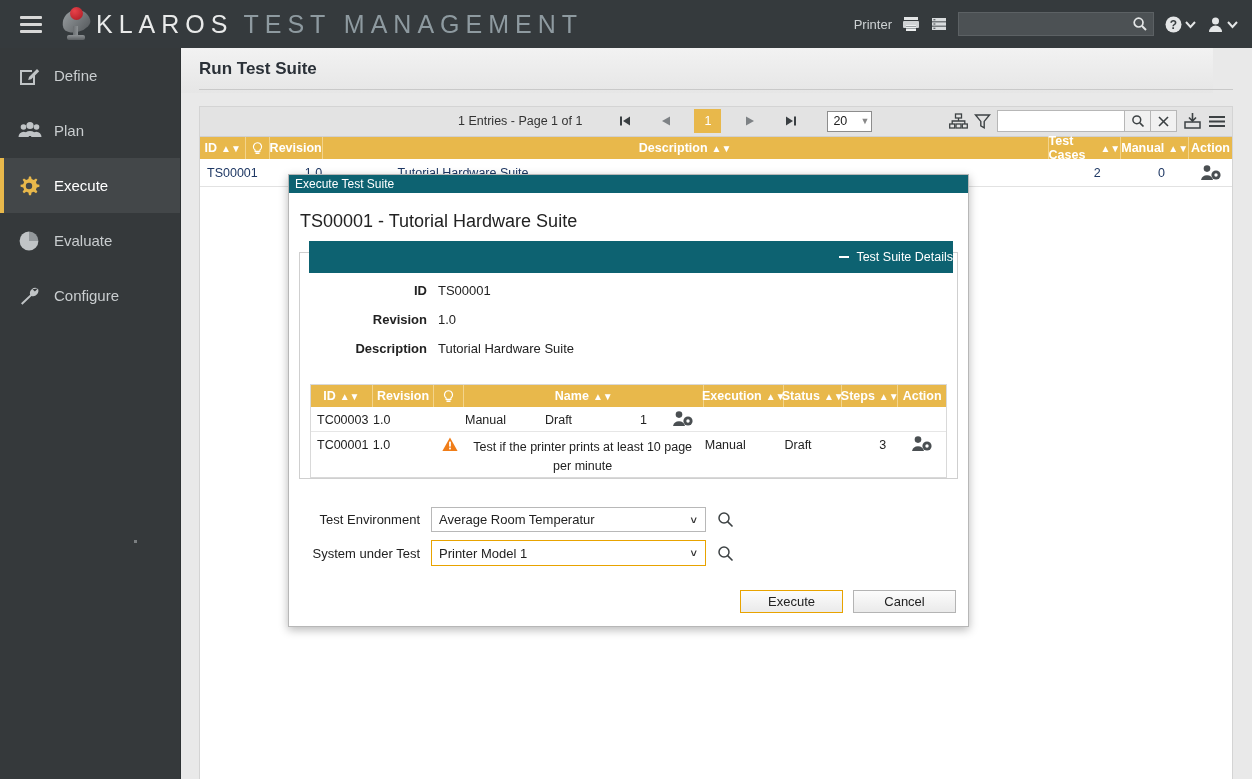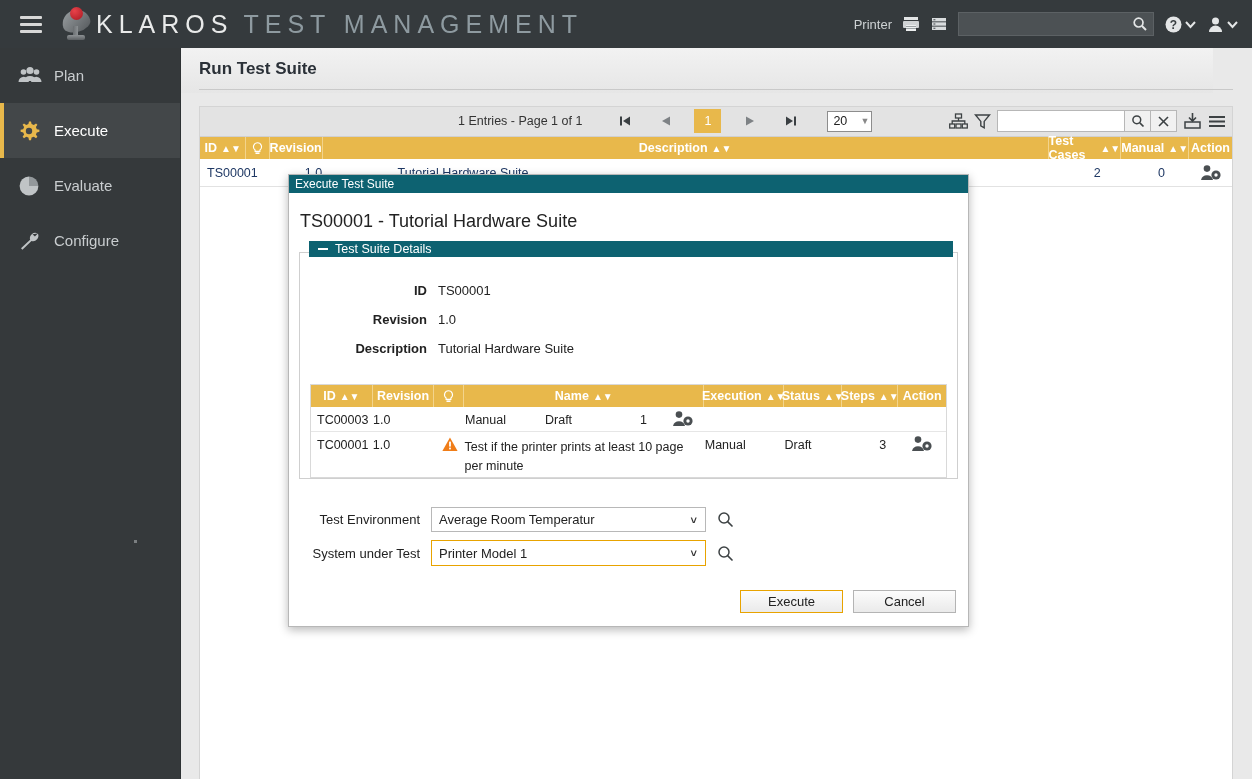--- a/index.html
+++ b/index.html
@@ -172,41 +172,41 @@
     display: flex; align-items: center; padding-left: 6px; font-weight: normal;
   }
   .dlg-heading {
     font-size: 18px; color: #222; padding: 18px 0 0 11px;
   }
 
   .section-box {
     margin: 20px 10px 0 10px; border: 1px solid #cfcfcf; position: relative;
   }
   .section-head {
-    position: absolute; left: 9px; top: -12px; width: 644px; height: 16px;
+    position: absolute; left: 9px; top: -12px; width: 644px; height: 32px;
     background: #0d6271; color: #fff; font-size: 12.5px;
-    display: flex; align-items: center; padding-left: 9px; gap: 7px;
+    display: flex; align-items: center; padding-left: 9px; gap: 7px; justify-content: flex-end;
   }
   .minus-ico { display: inline-block; width: 10px; height: 2px; background: #fff; }
   .kv-wrap { padding: 30px 0 10px 0; }
   .kv-row { display: flex; font-size: 13px; margin-bottom: 14px; }
   .kv-key {
     width: 138px; text-align: right; font-weight: bold; color: #222; padding-right: 11px;
   }
   .kv-val { color: #222; }
 
   
   .itbl { margin: 4px 10px 0 10px; border: 1px solid #d9d9d9; }
   .itbl-head { display: flex; background: #e8b84b; color: #fff; font-size: 12.5px; font-weight: bold; }
   .itbl-head .c {
     height: 22px; display: flex; align-items: center; justify-content: center;
     border-right: 1px solid #f3d48c;
   }
   .itbl-row { display: flex; font-size: 12.5px; color: #222; border-bottom: 1px solid #e6e6e6; }
-  .itbl-row:last-child { border-bottom: none; }
+  .itbl-row:last-child { border-bottom: none; text-align: center; }
   .itbl-row .c { display: flex; align-items: flex-start; padding-top: 6px; min-height: 26px; }
 
   
   .form-area { margin: 28px 0 0 0; padding-left: 10px; }
   .frow { display: flex; align-items: center; margin-bottom: 8px; }
   .flabel { width: 132px; text-align: right; padding-right: 11px; font-size: 13px; color: #222; }
   .fsel {
     width: 275px; height: 25px; border: 1px solid #b8b8b8; background: #fff;
     display: flex; align-items: center; justify-content: space-between;
     padding: 0 8px 0 7px; font-size: 13px; color: #222; cursor: pointer;
@@ -300,20 +300,29 @@
       </svg>
       <svg width="11" height="9" viewBox="0 0 11 9">
         <path d="M1 2 L5.5 7 L10 2" fill="none" stroke="#e4e6e7" stroke-width="2"></path>
       </svg>
     </span>
   </div>
 </div>
 
 <div class="sidebar">
 
+  <div class="nav-item">
+    <span class="nav-ico">
+      <svg width="22" height="22" viewBox="0 0 22 22">
+        <path d="M2 5 h12 v2 h-10 v11 h11 v-9 h2 v11 H2 z" fill="#c0c4c6"></path>
+        <path d="M11 12 l8-8 2.2 2.2 -8 8 -3 0.9 z" fill="#c0c4c6"></path>
+      </svg>
+    </span>
+    <span>Define</span>
+  </div>
 
   <div class="nav-item">
     <span class="nav-ico">
       <svg width="24" height="22" viewBox="0 0 24 22">
         <circle cx="5.5" cy="7" r="2.8" fill="#c0c4c6"></circle>
         <circle cx="18.5" cy="7" r="2.8" fill="#c0c4c6"></circle>
         <circle cx="12" cy="5.5" r="3.6" fill="#c0c4c6"></circle>
         <path d="M0.5 17 a5.2 5.2 0 0 1 10.4 0 z" fill="#c0c4c6"></path>
         <path d="M13.1 17 a5.2 5.2 0 0 1 10.4 0 z" fill="#c0c4c6"></path>
         <path d="M5.6 16 a6.6 6.6 0 0 1 12.8 0 z" fill="#c0c4c6"></path>

